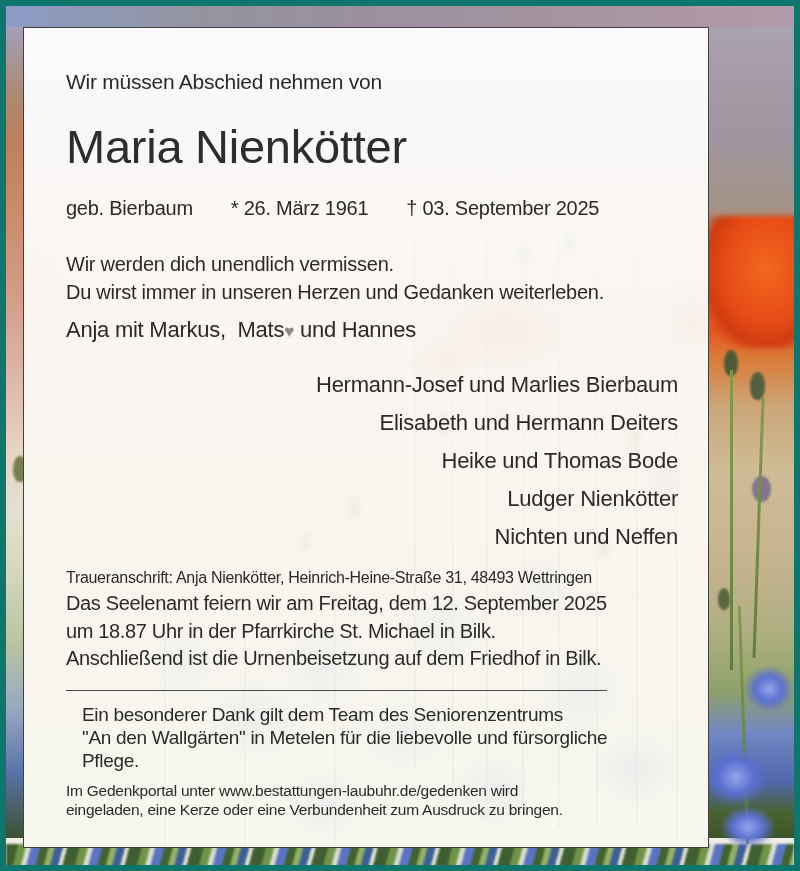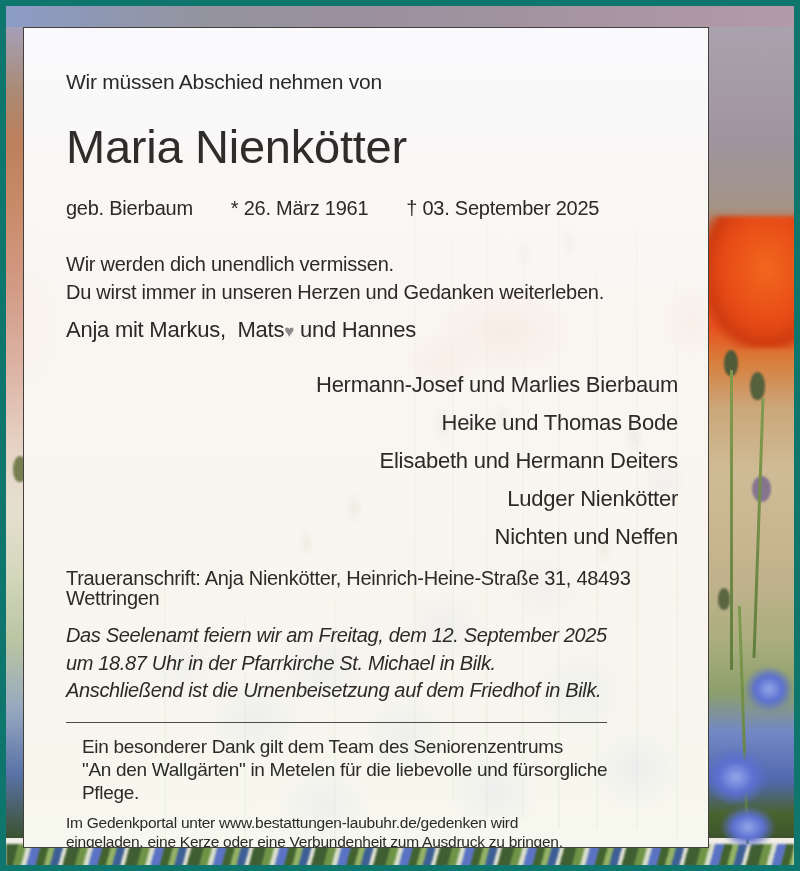--- a/index.html
+++ b/index.html
@@ -96,22 +96,22 @@
   .line{white-space:pre-wrap;display:block;}
 
   .intro{margin:0;font-size:21px;line-height:25px;}
   .name{margin:24px 0 0;font-size:47px;line-height:57px;font-weight:400;color:#2e2d2b;}
   .dates{margin:21px 0 0;font-size:20px;line-height:24px;display:flex;column-gap:38px;align-items:center;}
   .farewell{margin:30px 0 0;font-size:20px;line-height:28px;}
   .family-line{margin:9px 0 0;font-size:22px;line-height:30px;white-space:pre-wrap;}
   .heart{color:#8a8a8a;font-size:17px;}
   .mourners{margin:19px 0 0;padding:0;list-style:none;font-size:22px;}
   .mourners li{line-height:38px;text-align:right;}
-  .address{margin:12px 0 0;font-size:20px;line-height:20px;letter-spacing:-0.3px;}
-  .service{margin:14px 0 0;font-size:20px;line-height:27.5px;letter-spacing:-0.35px;font-style:italic;}
+  .address{margin:12px 0 0;font-size:16px;line-height:20px;letter-spacing:-0.3px;}
+  .service{margin:2px 0 0;font-size:20px;line-height:27.5px;letter-spacing:-0.35px;}
   .divider{margin:17px 0 0;width:541px;height:0;border-top:1.5px solid #4a4a48;}
   .thanks{margin:12px 16px 0;font-size:19px;line-height:23px;letter-spacing:-0.3px;}
   .memorial{margin:9px 0 0;font-size:15.5px;line-height:19px;}
 </style>
 </head>
 <body>
 
 <div class="frame">
 
   <div class="photo">
@@ -149,22 +149,22 @@
 
       <p class="farewell">
         <span class="line">Wir werden dich unendlich vermissen.</span>
         <span class="line">Du wirst immer in unseren Herzen und Gedanken weiterleben.</span>
       </p>
 
       <p class="family-line"><span>Anja mit Markus,  Mats</span><span class="heart">♥</span><span> und Hannes</span></p>
 
       <ul class="mourners">
         <li>Hermann-Josef und Marlies Bierbaum</li>
+        <li>Elisabeth und Hermann Deiters</li>
         <li>Heike und Thomas Bode</li>
-        <li>Elisabeth und Hermann Deiters</li>
         <li>Ludger Nienkötter</li>
         <li>Nichten und Neffen</li>
       </ul>
 
       <p class="address">Traueranschrift: Anja Nienkötter, Heinrich-Heine-Straße 31, 48493 Wettringen</p>
 
       <p class="service">
         <span class="line">Das Seelenamt feiern wir am Freitag, dem 12. September 2025</span>
         <span class="line">um 18.87 Uhr in der Pfarrkirche St. Michael in Bilk.</span>
         <span class="line">Anschließend ist die Urnenbeisetzung auf dem Friedhof in Bilk.</span>

